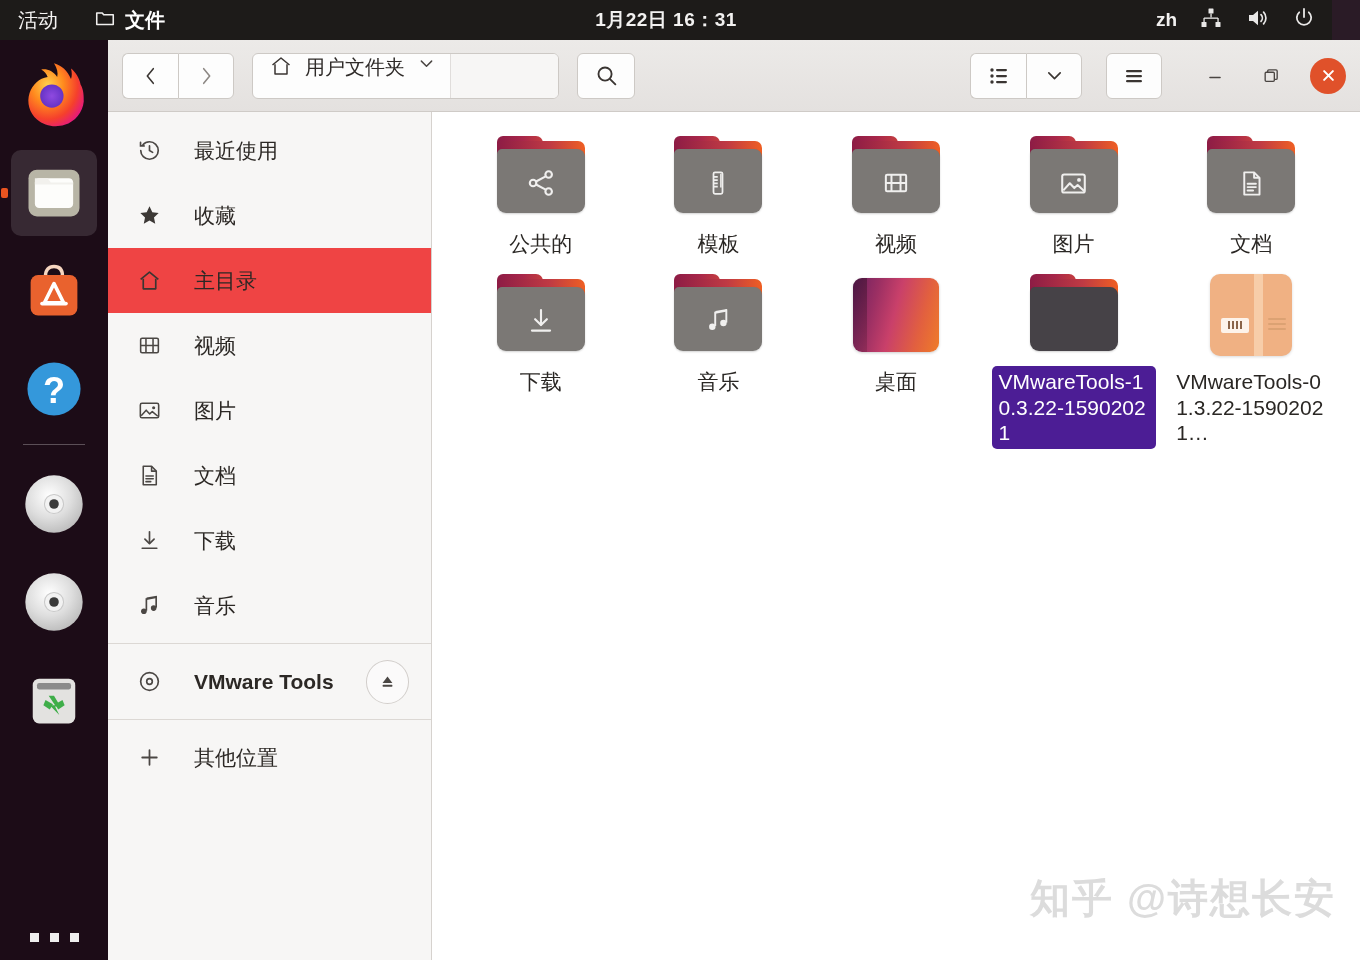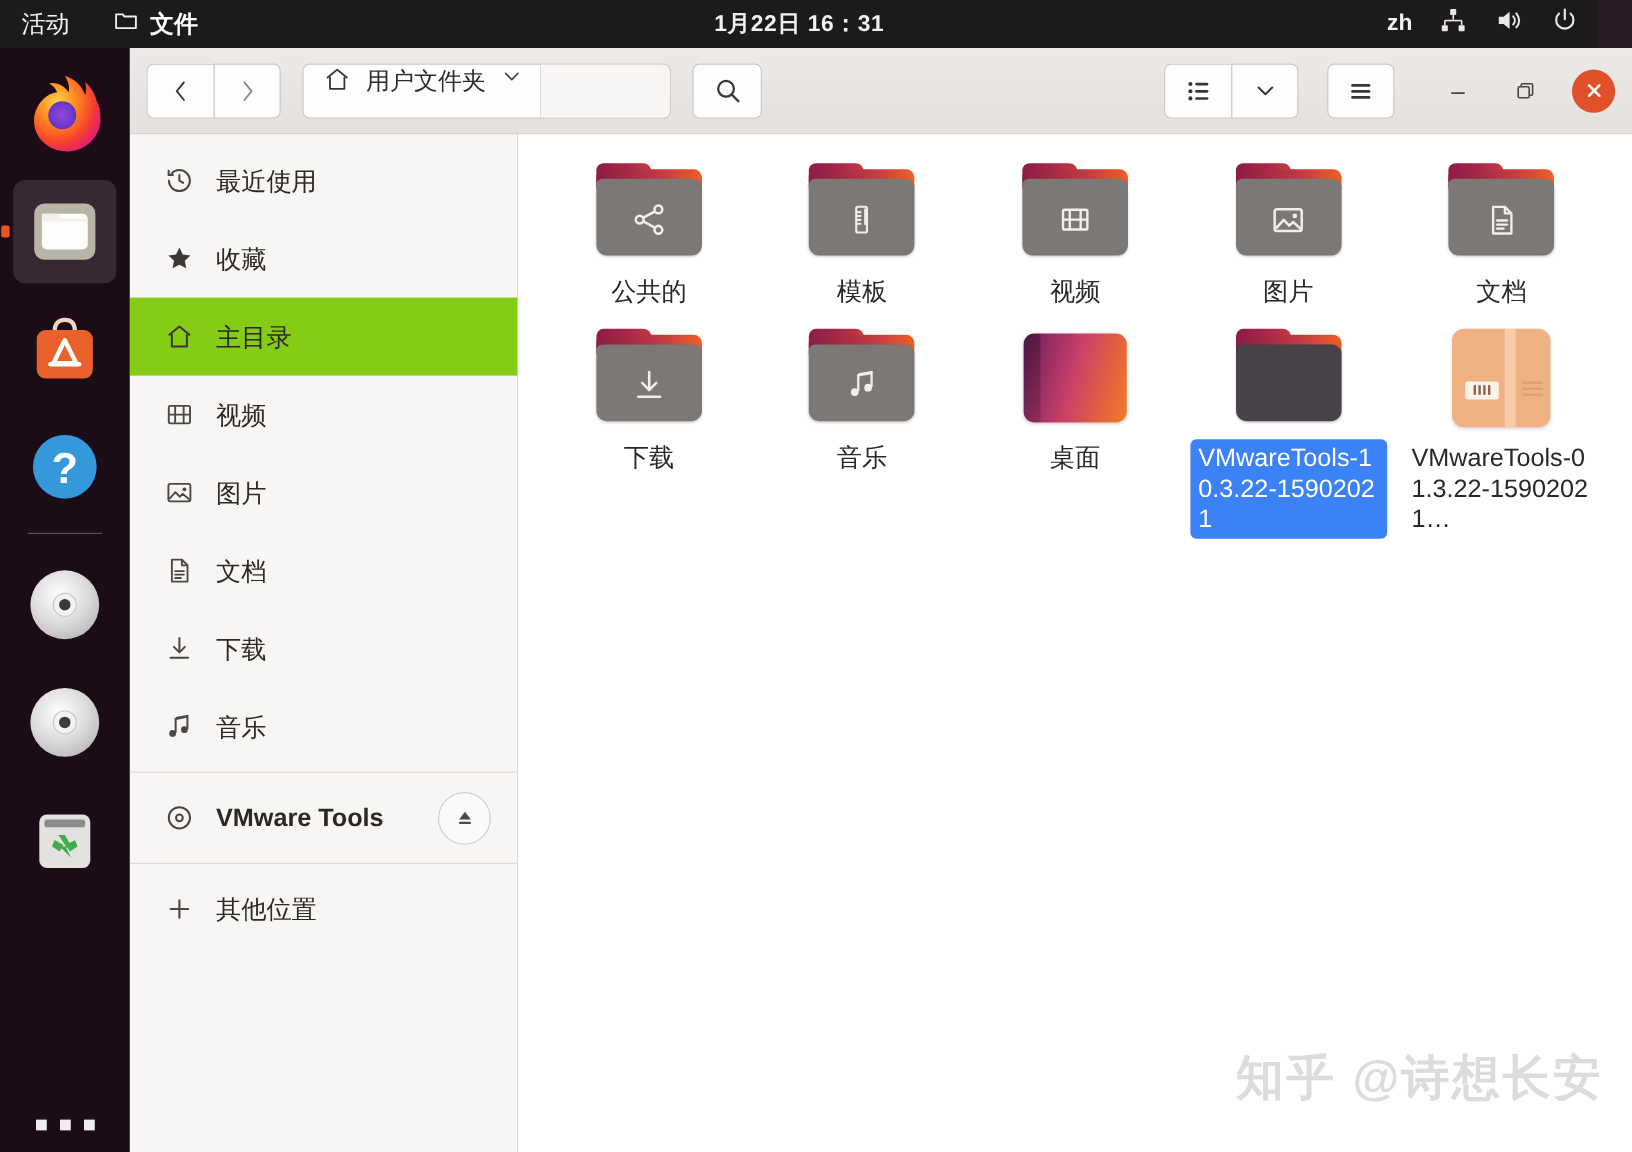--- a/index.html
+++ b/index.html
@@ -169,27 +169,27 @@
     background: #f7f6f5;
     border-right: 1px solid #d6d2ce;
     box-sizing: border-box;
     padding-top: 6px;
     display: flex; flex-direction: column;
   }
   .sb-item {
     display: flex; align-items: center;
     height: 65px;
     padding-left: 28px;
-    gap: 18px;
+    gap: 32px;
     cursor: pointer;
     color: #2c2825;
     font-size: 21px;
     position: relative;
   }
-  .sb-item.selected { background: #84cc16; }
+  .sb-item.selected { background: #ef4444; }
   .sb-item .sb-ico {
     width: 26px; height: 26px;
     display: flex; align-items: center; justify-content: center;
     flex: 0 0 26px;
     color: #4b4744;
   }
   .sb-item .sb-label { flex: 1; white-space: nowrap; }
   .sb-item.device .sb-label { font-weight: 700; font-size: 21px; }
   .sb-divider { height: 1px; background: #dcd8d4; margin: 5px 0; }
   .eject-btn {
@@ -223,21 +223,21 @@
     font-size: 21px;
     color: #2a2724;
     text-align: left;
     line-height: 1.23;
     max-width: 150px;
     word-break: break-all;
     padding: 3px 7px;
     border-radius: 5px;
   }
   .fileitem.selected .fi-label {
-    background: #3b82f6;
+    background: #4c1d95;
     color: #ffffff;
   }
 
   
   .folder { position: relative; width: 92px; height: 78px; margin: 0 auto; }
   .folder .tab {
     position: absolute; left: 2px; top: 0;
     width: 46px; height: 16px;
     border-radius: 6px 7px 0 0;
     background: linear-gradient(90deg, #8d1c45 0%, #a8274a 55%, #c43d40 100%);

